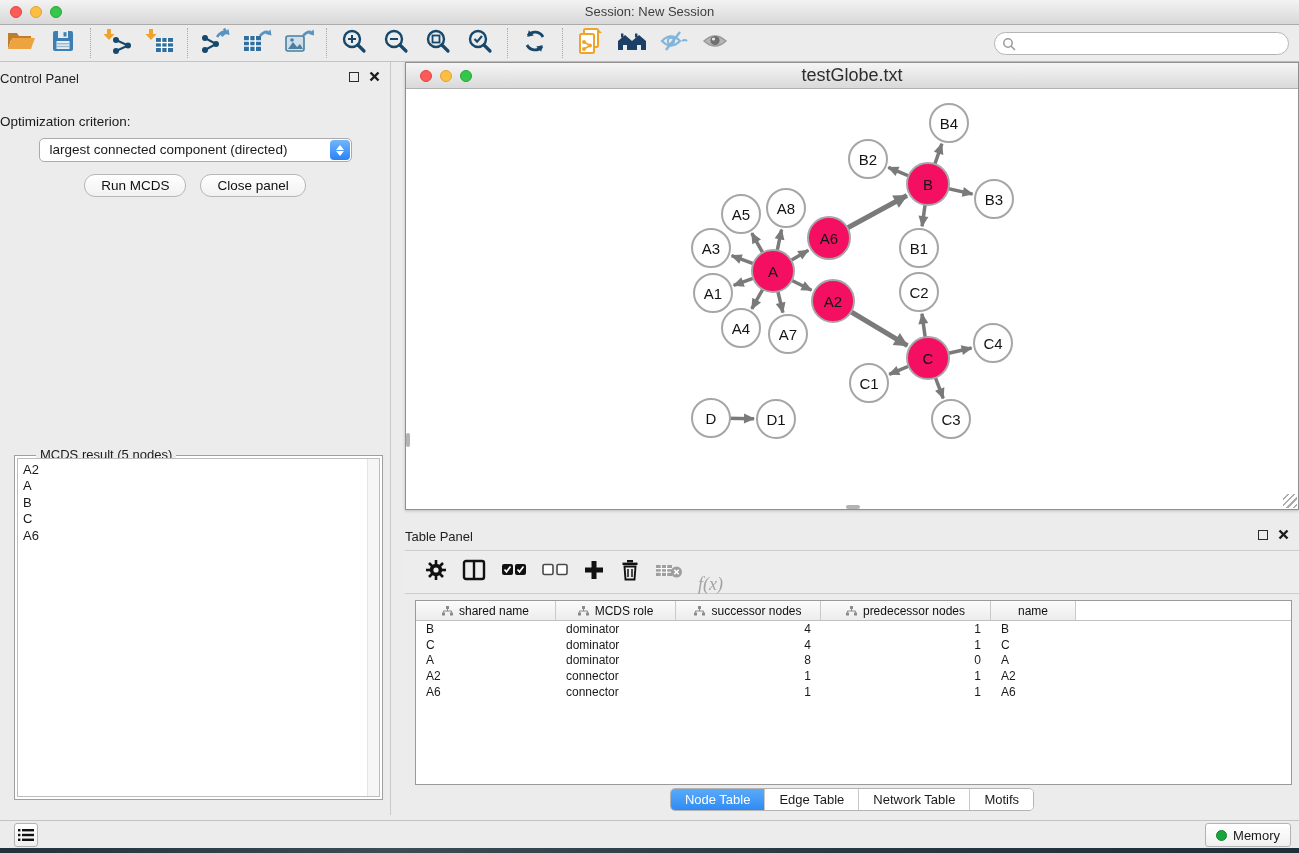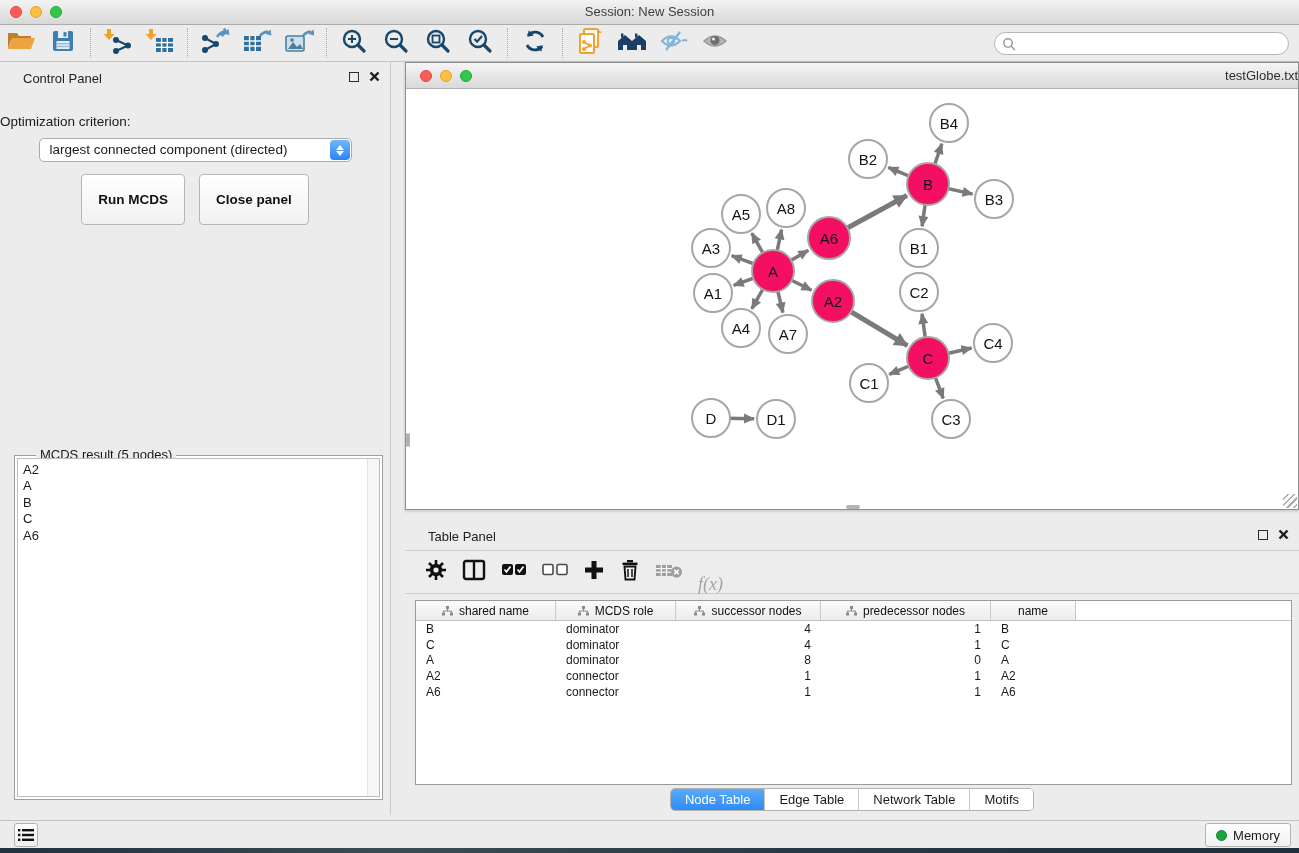--- a/index.html
+++ b/index.html
@@ -23,21 +23,21 @@
   .sep { border-left:1px dotted #a9a9a9; height:30px; margin:0 6px; }
   #search-wrap { margin-left:auto; margin-right:10px; position:relative; }
   #search-input { width:295px; height:23px; border:1px solid #b5b5b5; border-radius:12px;
     background:#fff; padding-left:26px; font-size:13px; outline:none; }
   #search-wrap svg { position:absolute; left:8px; top:5px; }
 
   
   #control-panel { position:absolute; left:0; top:62px; width:391px; height:753px;
     background:#ececec; border-right:1px solid #c9c9c9; }
   .panel-header { height:30px; position:relative; }
-  .panel-header .ptitle { font-size:13px; color:#222; position:absolute; left:23px; top:9px; }
+  .panel-header .ptitle { font-size:13px; color:#222; position:absolute; left:0; top:9px; }
   .ph-icons { position:absolute; right:10px; top:9px; display:flex; gap:10px; align-items:center; }
   .float-box { width:10px; height:10px; border:1.6px solid #2b2b2b; background:transparent; }
 
   .seg { display:inline-flex; border:1px solid #b3b3b3; border-radius:5px; overflow:hidden; background:#fff; }
   .seg .tab { padding:3px 14px; font-size:13px; border-right:1px solid #c9c9c9; color:#1a1a1a; background:#fff; }
   .seg .tab:last-child { border-right:none; }
   .seg .tab.active { background:linear-gradient(#5aaaf8,#2f8bf5); color:#fff; }
   #cp-tabs-row { text-align:center; margin-top:4px; }
 
   #opt-label { text-align:left; font-size:13.5px; margin-top:22px; }
@@ -45,37 +45,37 @@
     background:#fff; border:1px solid #ababab; border-radius:5px; }
   #combo .value { font-size:13.5px; line-height:22px; padding-left:10px; white-space:nowrap; }
   #combo .stepper { position:absolute; right:1px; top:1px; width:20px; height:20px;
     border-radius:4px; background:linear-gradient(#72b6fb,#2a82f7); display:flex; flex-direction:column;
     align-items:center; justify-content:center; gap:1px; }
   .chev { width:0; height:0; border-left:4px solid transparent; border-right:4px solid transparent; }
   .chev.up { border-bottom:5px solid #fff; }
   .chev.down { border-top:5px solid #fff; }
 
   #cp-buttons { display:flex; justify-content:center; gap:14px; margin-top:12px; }
-  .btn { background:linear-gradient(#ffffff,#f1f1f1); border:1px solid #b7b7b7; border-radius:4px;
-    padding:17px 16px; font-size:13.5px; color:#111;font-weight:bold; }
+  .btn { background:linear-gradient(#ffffff,#f1f1f1); border:1px solid #b7b7b7; border-radius:11px;
+    padding:3px 16px; font-size:13.5px; color:#111; }
 
   #result-box { position:absolute; left:14px; top:393px; width:369px; height:345px;
     border:1px solid #9f9f9f; background:#fff; }
   #result-legend { position:absolute; top:-9px; left:5px; background:#ececec; padding:0 4px; font-size:13px;margin-left:16px; }
   #result-list { position:absolute; inset:2px; border:1px solid #bdbdbd; background:#fff; overflow:hidden; }
   #result-list .scrolltrack { position:absolute; right:0; top:0; bottom:0; width:12px; background:#f6f6f6; border-left:1px solid #e4e4e4; }
   .list-item { font-size:13px; line-height:16.4px; padding-left:5px; }
   #result-items { padding-top:3px; }
 
   
   #network-window { position:absolute; left:405px; top:62px; width:894px; height:448px;
     background:#fff; border:1px solid #8f8f8f; box-shadow:0 1px 3px rgba(0,0,0,.2); }
   #nw-titlebar { height:26px; background:linear-gradient(#f5f5f5,#d9d9d9); border-bottom:1px solid #b1b1b1; position:relative; }
   #nw-titlebar .lights { top:7px; left:14px; }
-  #nw-titlebar .title { text-align:right; font-size:13px; line-height:25px; color:#2e2e2e; }
+  #nw-titlebar .title { text-align:center; font-size:18px; line-height:25px; color:#2e2e2e; }
   #nw-canvas { position:absolute; left:0; top:26px; width:892px; height:420px; background:#fff; overflow:hidden; }
   #resize-grip { position:absolute; right:1px; bottom:1px; width:14px; height:14px;
     background:repeating-linear-gradient(135deg, transparent 0 3px, #ababab 3px 4.5px); }
   .vthumb { position:absolute; left:0; top:344px; width:4px; height:14px; background:#b3b3b3; border-radius:2px; }
   .hthumb { position:absolute; left:440px; bottom:0; width:14px; height:4px; background:#b3b3b3; border-radius:2px; }
 
   
   #table-panel { position:absolute; left:405px; top:520px; width:894px; height:295px; background:#ececec; }
   #tp-toolbar { position:absolute; left:0; top:30px; width:894px; height:44px;
     border-top:1px solid #cdcdcd; border-bottom:1px solid #cdcdcd; background:#ededed;

